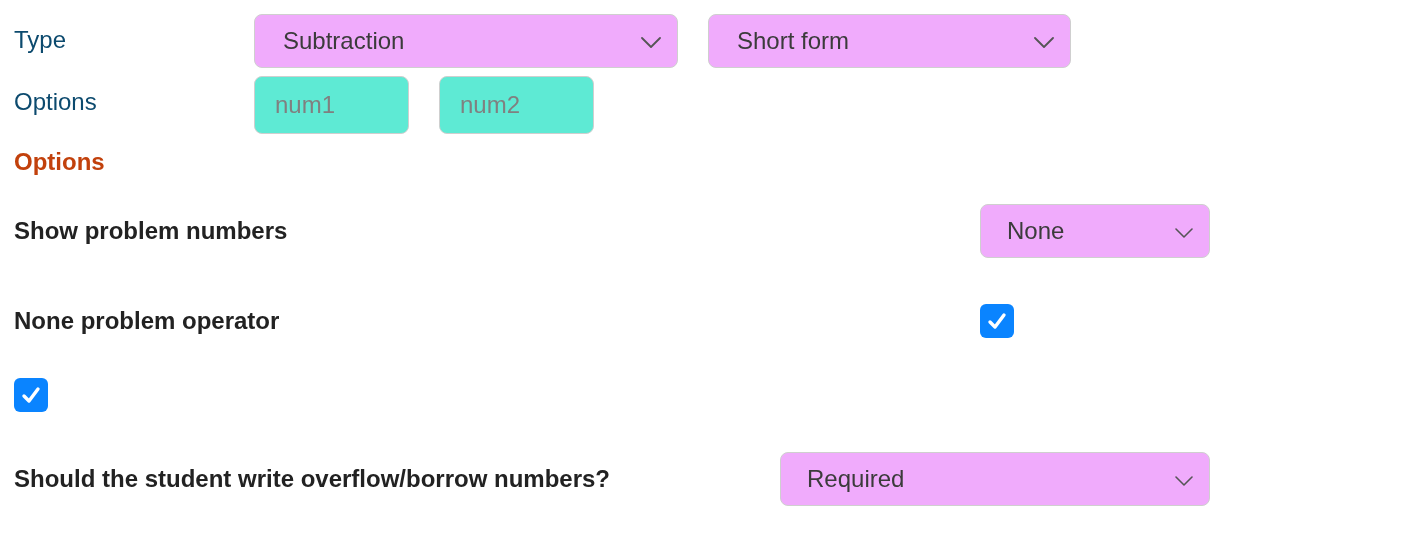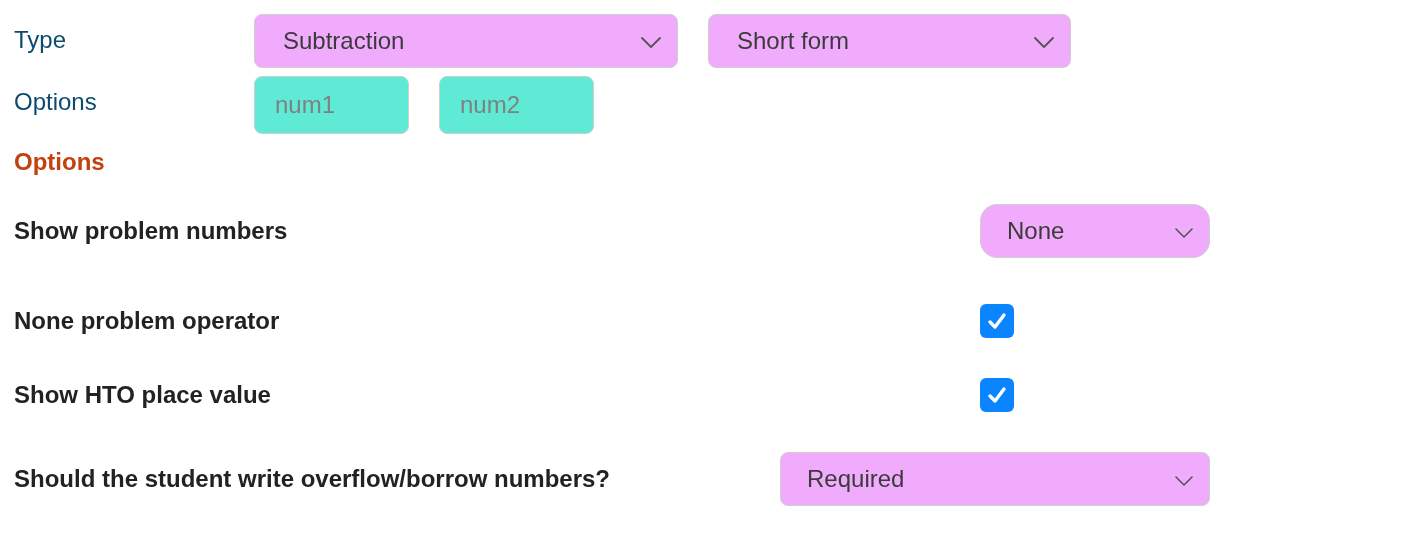--- a/index.html
+++ b/index.html
@@ -80,21 +80,20 @@
     color: #222;
   }
   .right-control {
     display: flex;
     align-items: center;
   }
   .select-right {
     width: 230px;
     padding: 12px 46px 12px 26px;
     min-width: 0;
-    border-radius: 17px;
   }
   .select-required {
     width: 430px;
     padding: 12px 22px 12px 26px;
     min-width: 0;
   }
   .checkbox {
     width: 34px;
     height: 34px;
     border-radius: 6px;
@@ -168,21 +167,20 @@
   <div class="right-control right-indent">
     <span class="checkbox">
       <svg width="22" height="22" viewBox="0 0 22 22">
           <path d="M4 12 L9 17 L18 5" fill="none" stroke="#fff" stroke-width="3.4" stroke-linecap="round" stroke-linejoin="round"></path>
         </svg>
     </span>
   </div>
 </div>
 
 <div class="option-row tight">
-  <div class="option-label">Show HTO place value</div>
   <div class="right-control right-indent">
     <span class="checkbox">
       <svg width="22" height="22" viewBox="0 0 22 22">
           <path d="M4 12 L9 17 L18 5" fill="none" stroke="#fff" stroke-width="3.4" stroke-linecap="round" stroke-linejoin="round"></path>
         </svg>
     </span>
   </div>
 </div>
 
 <div class="option-row last">

